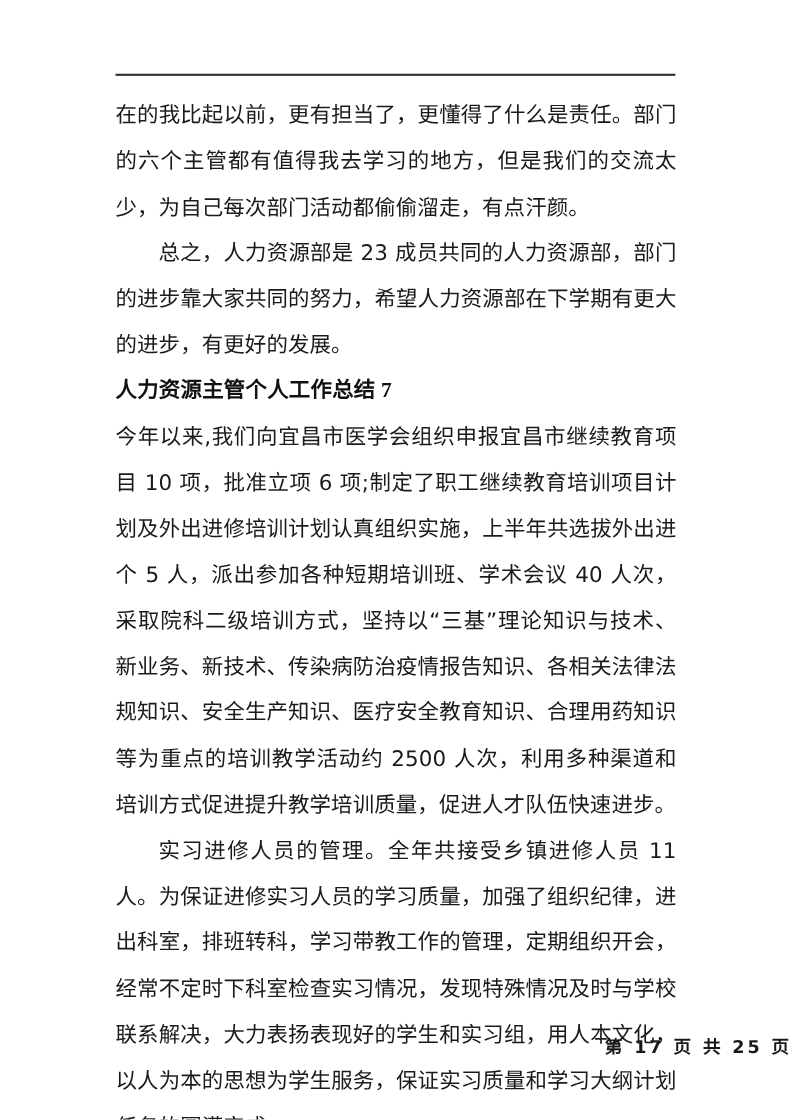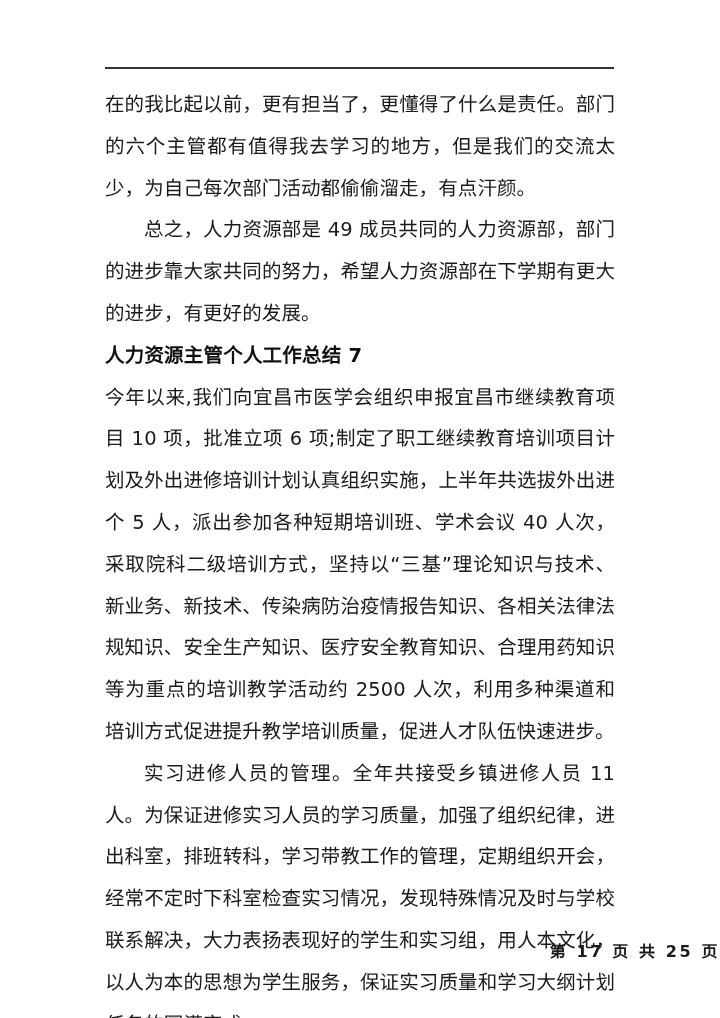--- a/index.html
+++ b/index.html
@@ -48,20 +48,21 @@
     text-indent: 2em;
   }
   h2.section-heading {
     margin: 0;
     font-size: 19.5px;
     line-height: 41.8px;
     font-weight: bold;
     text-align: left;
     letter-spacing: 0.2px;
     color: #111111;
+    font-family: Liberation Serif, serif;
   }
   .footer {
     position: absolute;
     left: 0;
     top: 938px;
     width: 720px;
     text-align: right;
   }
   .footer .page-num {
     font-size: 16px;
@@ -74,21 +75,21 @@
 <body>
 
 <div id="page">
 
   <div class="header-rule"></div>
 
   <div id="content">
 
     <p class="para">在的我比起以前，更有担当了，更懂得了什么是责任。部门的六个主管都有值得我去学习的地方，但是我们的交流太少，为自己每次部门活动都偷偷溜走，有点汗颜。</p>
 
-    <p class="para indent">总之，人力资源部是 49 成员共同的人力资源部，部门的进步靠大家共同的努力，希望人力资源部在下学期有更大的进步，有更好的发展。</p>
+    <p class="para indent">总之，人力资源部是 23 成员共同的人力资源部，部门的进步靠大家共同的努力，希望人力资源部在下学期有更大的进步，有更好的发展。</p>
 
     <h2 class="section-heading">人力资源主管个人工作总结 7</h2>
 
     <p class="para">今年以来,我们向宜昌市医学会组织申报宜昌市继续教育项目 10 项，批准立项 6 项;制定了职工继续教育培训项目计划及外出进修培训计划认真组织实施，上半年共选拔外出进个 5 人，派出参加各种短期培训班、学术会议 40 人次，采取院科二级培训方式，坚持以“三基”理论知识与技术、新业务、新技术、传染病防治疫情报告知识、各相关法律法规知识、安全生产知识、医疗安全教育知识、合理用药知识等为重点的培训教学活动约 2500 人次，利用多种渠道和培训方式促进提升教学培训质量，促进人才队伍快速进步。</p>
 
     <p class="para indent">实习进修人员的管理。全年共接受乡镇进修人员 11 人。为保证进修实习人员的学习质量，加强了组织纪律，进出科室，排班转科，学习带教工作的管理，定期组织开会，经常不定时下科室检查实习情况，发现特殊情况及时与学校联系解决，大力表扬表现好的学生和实习组，用人本文化，以人为本的思想为学生服务，保证实习质量和学习大纲计划任务的圆满完成。</p>
 
   </div>
 
   <div class="footer">

